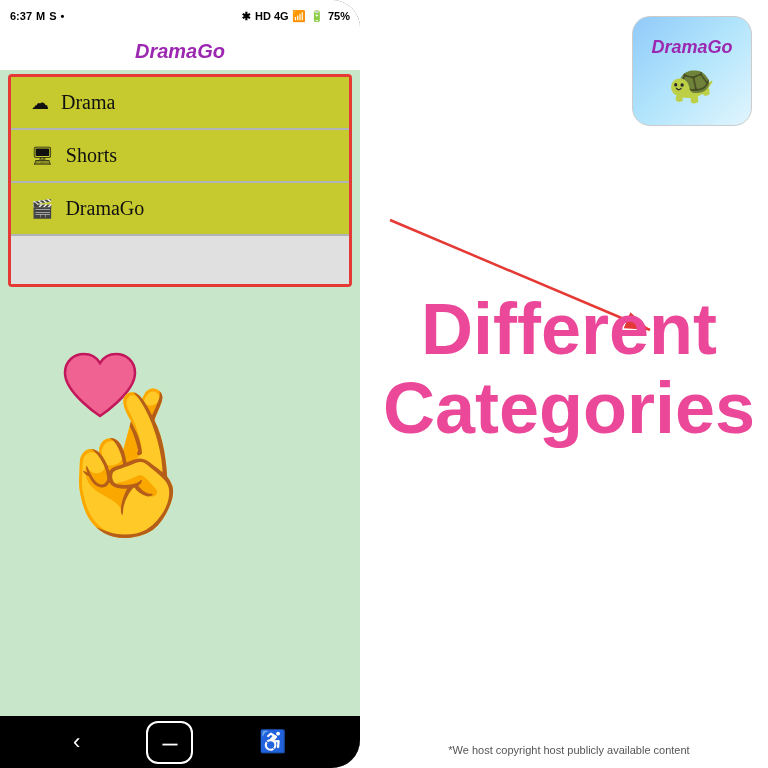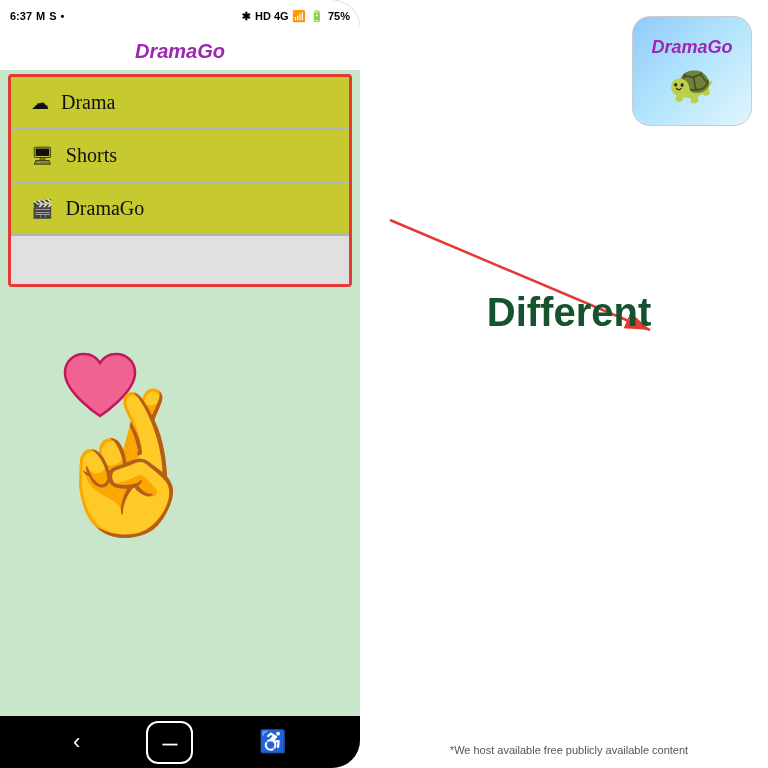--- a/index.html
+++ b/index.html
@@ -203,23 +203,23 @@
     
     .categories-text {
       position: absolute;
       top: 290px;
       left: 0;
       width: 398px;
       text-align: center;
     }
 
     .categories-title {
-      font-size: 40px;
+      font-size: 72px;
       font-weight: 900;
-      color: #14532d;
+      color: #ec4899;
       line-height: 1.1;
     }
 
     
     .copyright {
       position: absolute;
       bottom: 12px;
       left: 0;
       width: 398px;
       text-align: center;
@@ -322,17 +322,18 @@
         <marker id="arrowhead" markerWidth="10" markerHeight="7" refX="10" refY="3.5" orient="auto">
           <polygon points="0 0, 10 3.5, 0 7" fill="#e53935"></polygon>
         </marker>
       </defs>
       <line x1="20" y1="20" x2="280" y2="130" stroke="#e53935" stroke-width="2.5" marker-end="url(#arrowhead)"></line>
     </svg>
   </div>
 
   <div class="categories-text">
     <div class="categories-title">Different</div>
+    <div class="categories-title">Categories</div>
   </div>
 
-  <div class="copyright">*We host available free publicly available content</div>
+  <div class="copyright">*We host copyright host publicly available content</div>
 
 </div>
 
 </body></html>

